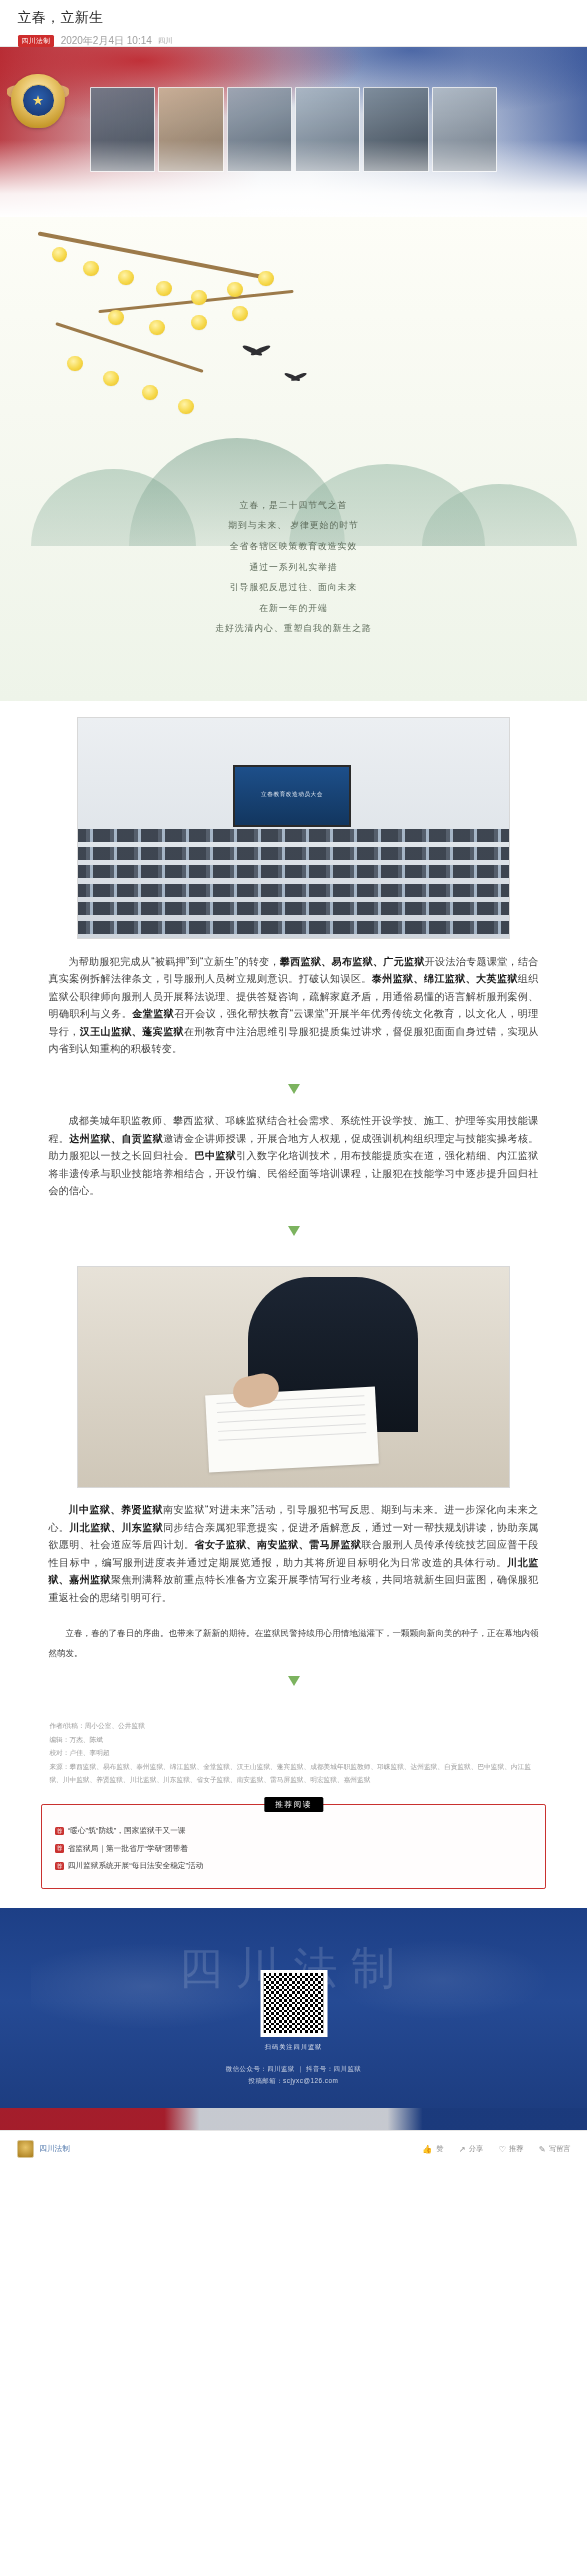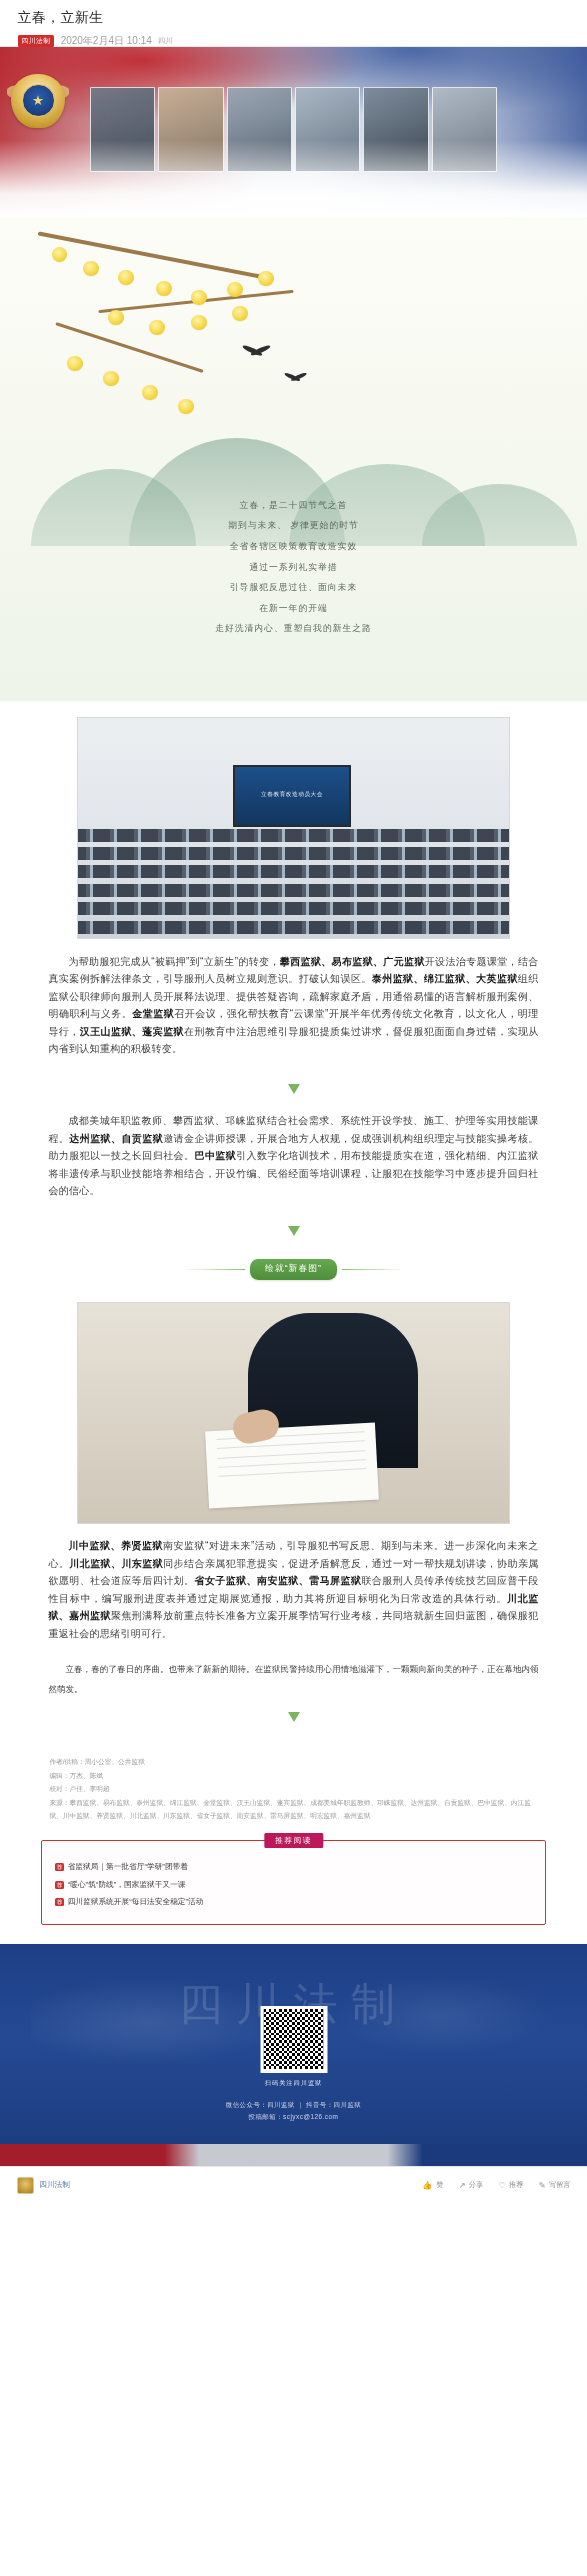--- a/index.html
+++ b/index.html
@@ -271,21 +271,21 @@
   .recommend {
     width: 505px; margin: 17.5px auto 0 auto;
     border: 1px solid #c9312f;
     border-radius: 2.1px;
     padding: 17.5px 13.4px 13.4px 13.4px;
     position: relative;
     background: #fffdfd;
   }
   .recommend .rtitle {
     position:absolute; left:50%; top:-7.7px; transform:translateX(-50%);
-    background:#be185d; color:#fff; font-size:7.7px; letter-spacing:1.5px;
+    background:#000000; color:#fff; font-size:7.7px; letter-spacing:1.5px;
     padding:2.6px 11.3px; border-radius:1.5px;
   }
   .recommend ul { list-style:none; }
   .recommend li {
     font-size: 7.7px; color:#3c3c3c; line-height:17.5px;
     display:flex; align-items:center; gap:4.1px;
   }
   .recommend li .dot {
     width:8.2px;height:8.2px;border-radius:1.5px;background:#c9312f;color:#fff;
     font-size:5.7px; line-height:8.2px; text-align:center; flex:none;
@@ -453,23 +453,20 @@
     </div>
 
   <div class="block">
     <p class="para" id="p2"><span>成都美城年职监教师、攀西监狱、邛崃监狱结合社会需求、系统性开设学技、施工、护理等实用技能课程。</span><b>达州监狱、自贡监狱</b><span>邀请金企讲师授课，开展合地方人权规，促成强训机构组织理定与技能实操考核。助力服犯以一技之长回归社会。</span><b>巴中监狱</b><span>引入数字化培训技术，用布技能提质实在道，强化精细、内江监狱</span><span>将非遗传承与职业技能培养相结合，开设竹编、民俗经面等培训课程，让服犯在技能学习中逐步提升回归社会的信心。</span></p>
   </div>
 
   <div class="divider-leaf">
       <div class="tri"></div>
     </div>
 
-  <div class="section-head">
-    <div class="pill">绘就“新春图”</div>
-  </div>
   <div class="block">
     <div class="photo writing">
       <div class="desk"></div>
       <div class="person"></div>
       <div class="paper">
           <span></span>
           <span></span>
           <span></span>
           <span></span>
           <span></span>
@@ -490,25 +487,25 @@
     <div class="line">编辑：万杰、陈斌</div>
     <div class="line">校对：卢佳、李明超</div>
     <div class="line">来源：攀西监狱、易布监狱、泰州监狱、绵江监狱、金堂监狱、汉王山监狱、蓬宾监狱、成都美城年职监教师、邛崃监狱、达州监狱、自贡监狱、巴中监狱、内江监狱、川中监狱、养贤监狱、川北监狱、川东监狱、省女子监狱、南安监狱、雷马屏监狱、明宏监狱、嘉州监狱</div>
   </div>
 
   <div class="recommend">
     <div class="rtitle">推荐阅读</div>
     <ul>
       <li>
         <span class="dot">荐</span>
-        <span>省监狱局｜第一批省厅“学研”团带着</span>
+        <span>“暖心”筑“防线”，国家监狱干又一课</span>
       </li>
       <li>
         <span class="dot">荐</span>
-        <span>“暖心”筑“防线”，国家监狱干又一课</span>
+        <span>省监狱局｜第一批省厅“学研”团带着</span>
       </li>
       <li>
         <span class="dot">荐</span>
         <span>四川监狱系统开展“每日法安全稳定”活动</span>
       </li>
     </ul>
   </div>
 
   <div class="qrpanel">
     <div class="mapghost"></div>

